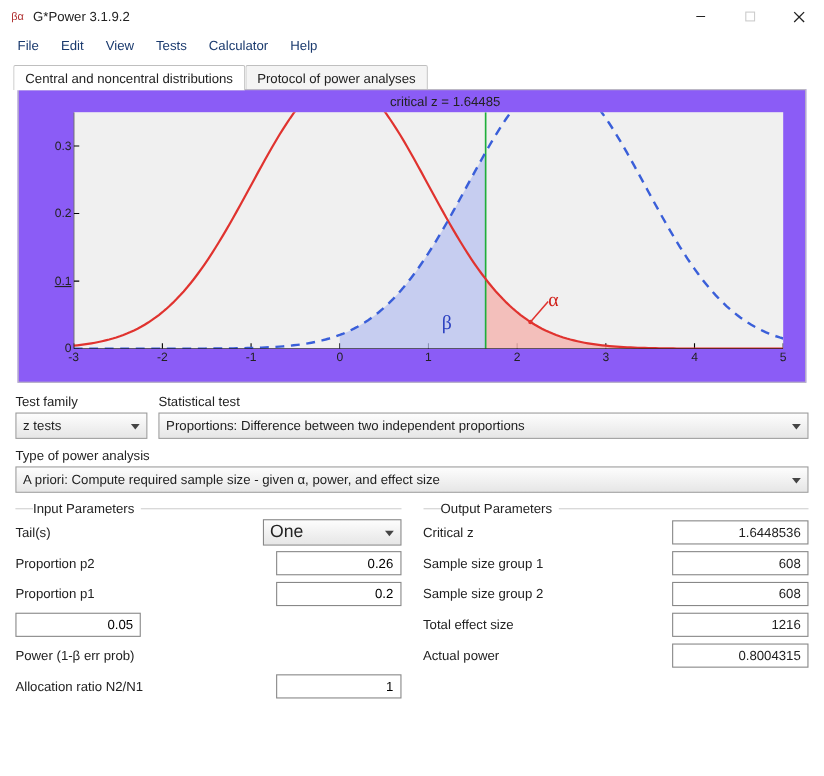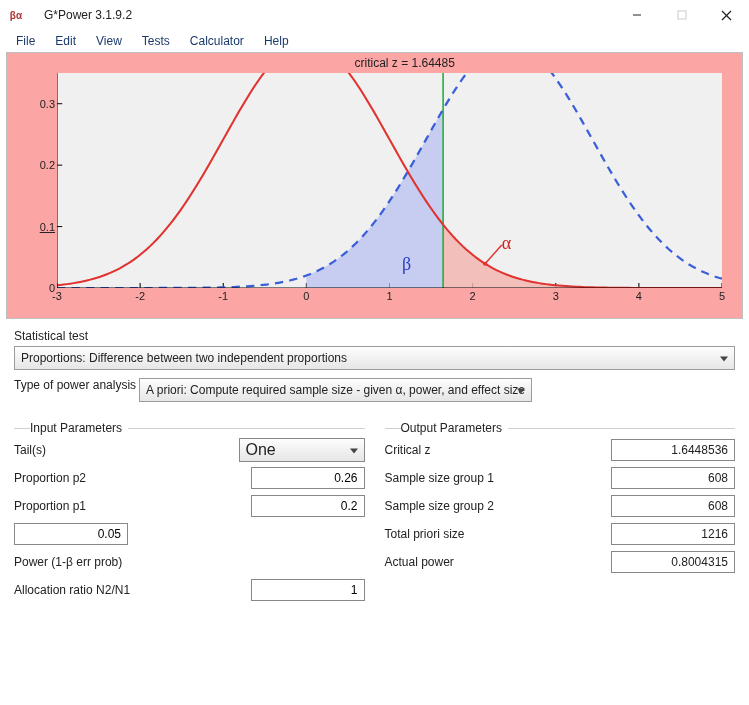--- a/index.html
+++ b/index.html
@@ -1,43 +1,43 @@
 <!DOCTYPE html>
 <html><head>
 <meta charset="utf-8">
 <style>
 html,body{margin:0;padding:0;font-family:"Segoe UI",Tahoma,sans-serif;font-size:12px;color:#222;background:#fff}
 .window{width:749px;height:705px;background:#fff;display:flex;flex-direction:column}
 .titlebar{height:30px;display:flex;align-items:center;padding:0 0 0 8px}
-.app-icon{width:16px;height:16px;margin-right:20px;display:flex;align-items:center;justify-content:center;font-size:10px;font-weight:bold;color:#b03030}
+.app-icon{width:16px;height:16px;margin-right:6px;display:flex;align-items:center;justify-content:center;font-size:10px;font-weight:normal;color:#b03030}
 .title-text{flex:1;font-size:12px}
 .win-controls{display:flex}
 .win-btn{width:45px;height:30px;display:flex;align-items:center;justify-content:center;color:#333}
 .win-btn.disabled{color:#ccc}
 .menubar{height:22px;display:flex;align-items:center;padding:0 8px;gap:4px}
 .menu-item{padding:2px 8px;color:#1a3a6e}
 .tabs-row{display:flex;padding:6px 12px 0 12px;gap:0}
 .tab{padding:4px 10px;border:1px solid #bfbfbf;border-bottom:none;background:#f0f0f0;border-top-left-radius:2px;border-top-right-radius:2px;position:relative;top:1px}
 .tab.active{background:#fff;z-index:2}
 .tab.inactive{background:#f4f4f4}
-.chart-frame{margin:0 6px;border:1px solid #bfbfbf;height:265px;position:relative;background:#fca5a5}
+.chart-frame{margin:0 16px;border:1px solid #bfbfbf;height:265px;position:relative;background:#8b5cf6}
 .plot-bg{position:absolute;left:50px;top:20px;right:20px;bottom:30px;background:#f0f0f0}
 .crit-label{position:absolute;left:50%;top:3px;transform:translateX(-20px);font-size:12px}
 svg.plot-svg{position:absolute;left:0;top:0;width:100%;height:100%}
 .ytick{position:absolute;right:100%;margin-right:2px;font-size:11px;transform:translateY(-50%)}
 .xtick{position:absolute;top:100%;margin-top:2px;font-size:11px;transform:translateX(-50%)}
 .greek{font-family:"Times New Roman",serif;font-size:18px}
 .section-row{display:flex;gap:10px;margin:10px 14px 0 14px}
 .labeled-group{display:flex;flex-direction:column;gap:3px}
 .group-label{font-size:12px;color:#222}
 .select-box{border:1px solid #9c9c9c;background:linear-gradient(#fdfdfd,#e6e6e6);height:22px;display:flex;align-items:center;padding:0 6px;position:relative;font-size:12px}
 .select-box::after{content:"";position:absolute;right:6px;top:50%;transform:translateY(-30%);border-left:4px solid transparent;border-right:4px solid transparent;border-top:5px solid #444}
 .test-family{width:120px}
 .stat-test{flex:1}
-.full-row{margin:8px 14px 12px 14px;display:flex;flex-direction:row;gap:3px}
+.full-row{margin:8px 14px 0 14px;display:flex;flex-direction:column;gap:3px}
 .params-wrap{display:flex;gap:20px;margin:14px 14px 0 14px}
 .params-col{flex:1;border-top:1px solid #d0d0d0;position:relative;padding-top:8px}
 .fieldset-label{position:absolute;top:-8px;left:16px;background:#fff;padding-right:6px;font-size:12px}
 .param-row{display:flex;align-items:center;height:26px;gap:6px;margin-bottom:2px}
 .param-label{flex:1;font-size:12px;padding-right:2px}
 .param-input{width:100px;height:20px;border:1px solid #888;text-align:right;padding:0 6px;font-size:12px;background:#fff}
 .param-output{width:110px;height:20px;border:1px solid #888;text-align:right;padding:0 6px;font-size:12px;background:#fff;line-height:20px}
 .tails-select{width:112px;border:1px solid #888;height:22px;background:linear-gradient(#fdfdfd,#e6e6e6);display:flex;align-items:center;padding:0 6px;position:relative;font-size:16px}
 .tails-select::after{content:"";position:absolute;right:6px;top:50%;transform:translateY(-30%);border-left:4px solid transparent;border-right:4px solid transparent;border-top:5px solid #444}
 </style>
@@ -70,20 +70,24 @@
 
 <div class="menubar">
   <div class="menu-item">File</div>
   <div class="menu-item">Edit</div>
   <div class="menu-item">View</div>
   <div class="menu-item">Tests</div>
   <div class="menu-item">Calculator</div>
   <div class="menu-item">Help</div>
 </div>
 
+<div class="tabs-row">
+  <div class="tab active">Central and noncentral distributions</div>
+  <div class="tab inactive">Protocol of power analyses</div>
+</div>
 
 <div class="chart-frame">
   <div class="crit-label">critical z = 1.64485</div>
   <div class="plot-bg" id="plot-bg">
     <svg class="plot-svg" viewBox="0 0 640 215" preserveAspectRatio="none" id="plot-svg">
           <line x1="0" y1="215" x2="0" y2="210" stroke="#000"></line>
           <line x1="80" y1="215" x2="80" y2="210" stroke="#000"></line>
           <line x1="160" y1="215" x2="160" y2="210" stroke="#000"></line>
           <line x1="240" y1="215" x2="240" y2="210" stroke="#000"></line>
           <line x1="320" y1="215" x2="320" y2="210" stroke="#000"></line>
@@ -117,20 +121,24 @@
         <div class="xtick" style="left: 62.5%;">2</div>
         <div class="xtick" style="left: 75%;">3</div>
         <div class="xtick" style="left: 87.5%;">4</div>
         <div class="xtick" style="left: 100%;">5</div>
         <div class="greek" style="position: absolute; color: rgb(42, 63, 192); left: 51.875%; top: 84.2857%;">β</div>
         <div class="greek" style="position: absolute; color: rgb(208, 32, 26); left: 66.875%; top: 74.2857%;">α</div>
       </div>
 </div>
 
 <div class="section-row">
+  <div class="labeled-group test-family">
+    <div class="group-label">Test family</div>
+    <div class="select-box">z tests</div>
+  </div>
   <div class="labeled-group stat-test">
     <div class="group-label">Statistical test</div>
     <div class="select-box">Proportions: Difference between two independent proportions</div>
   </div>
 </div>
 
 <div class="full-row">
   <div class="group-label">Type of power analysis</div>
   <div class="select-box">A priori: Compute required sample size - given α, power, and effect size</div>
 </div>
@@ -169,21 +177,21 @@
     </div>
     <div class="param-row">
       <div class="param-label">Sample size group 1</div>
       <div class="param-output">608</div>
     </div>
     <div class="param-row">
       <div class="param-label">Sample size group 2</div>
       <div class="param-output">608</div>
     </div>
     <div class="param-row">
-      <div class="param-label">Total priori size</div>
+      <div class="param-label">Total effect size</div>
       <div class="param-output">1216</div>
     </div>
     <div class="param-row">
       <div class="param-label">Actual power</div>
       <div class="param-output">0.8004315</div>
     </div>
   </div>
 </div>
 
 </div>

